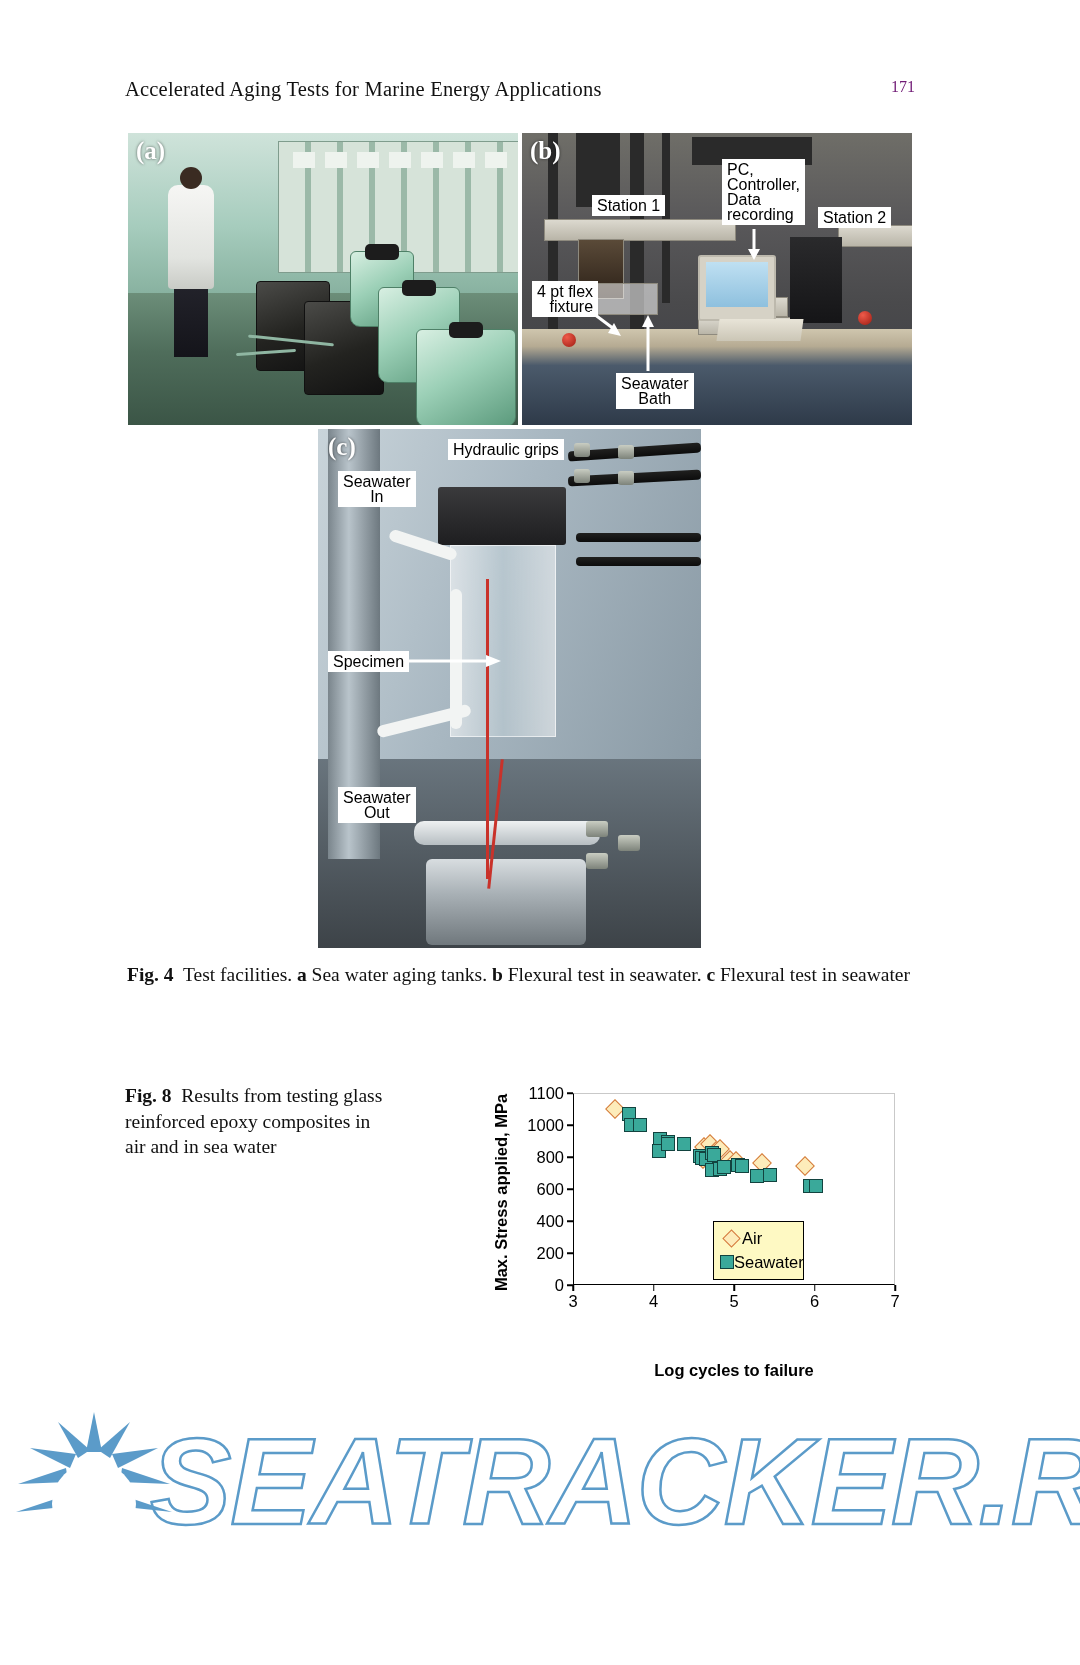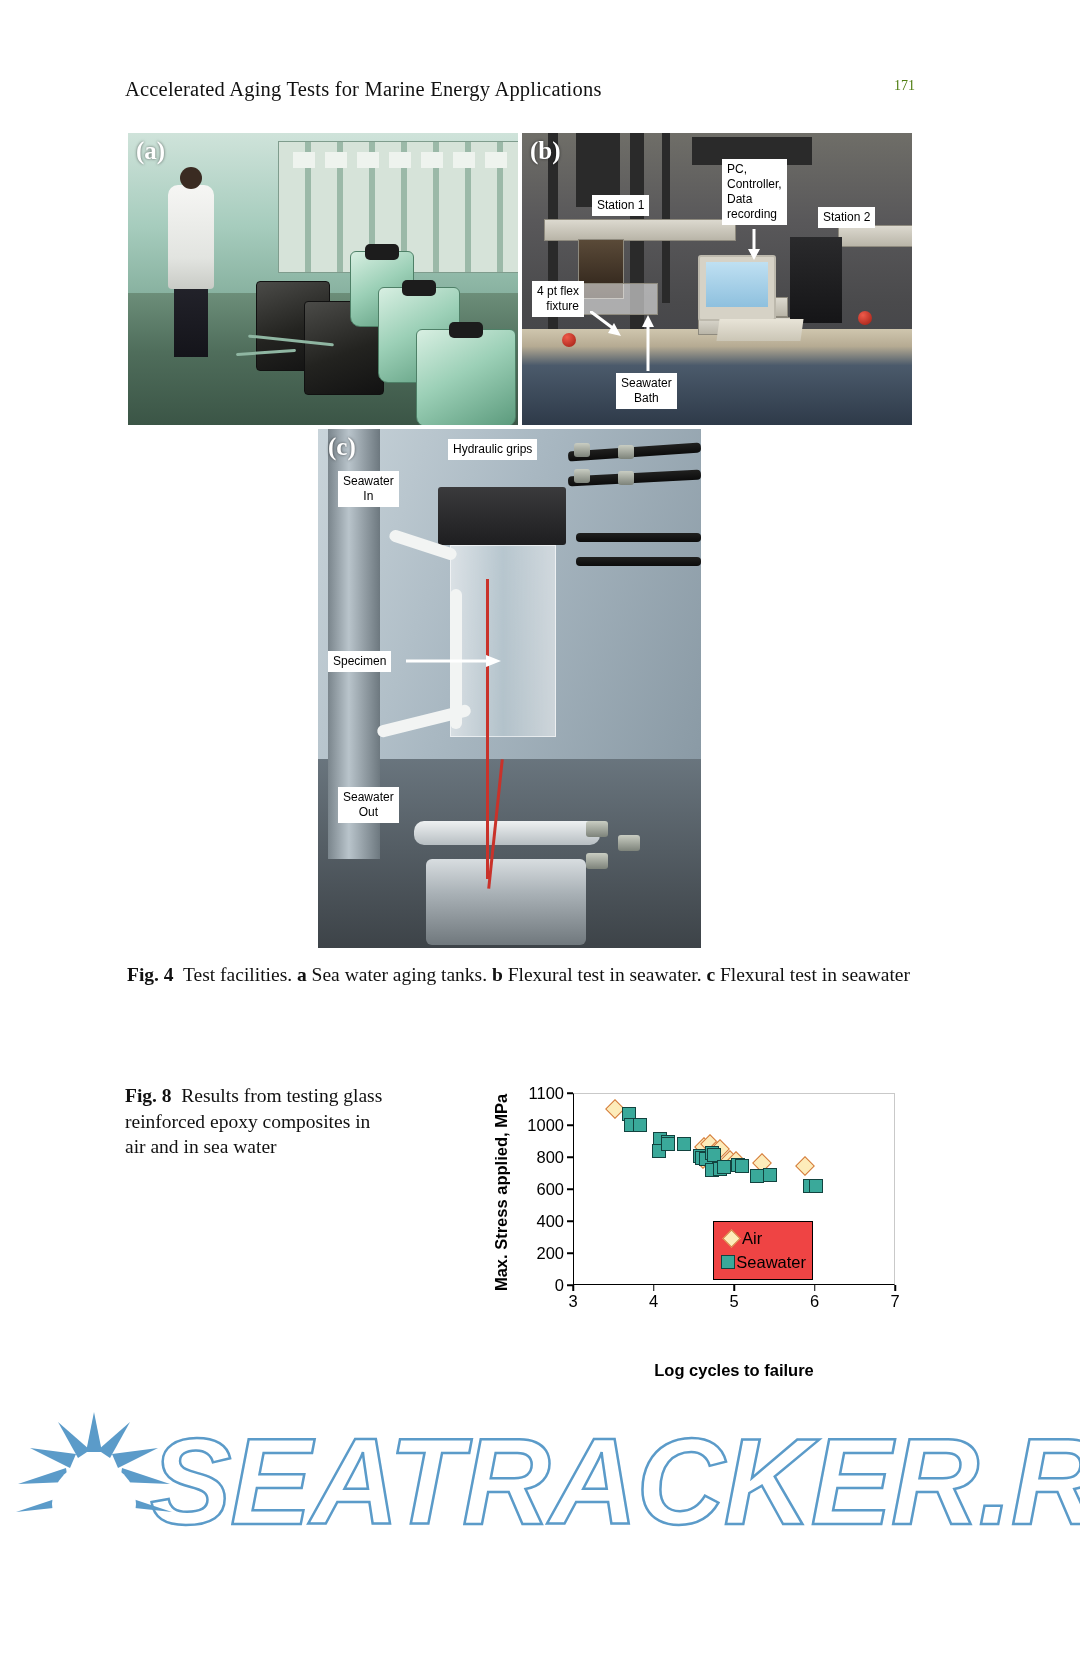--- a/index.html
+++ b/index.html
@@ -9,21 +9,21 @@
   }
   
   #running-head{
     position:absolute;left:125px;top:78px;width:790px;height:28px;
   }
   #running-head .rh-title{
     position:absolute;left:0;top:0;font-size:20.5px;letter-spacing:.2px;color:#111;
     font-family:"Liberation Serif", serif;white-space:nowrap;
   }
   #running-head .rh-page{
-    position:absolute;right:0;top:0;font-size:14px;color:#4d7c0f;
+    position:absolute;right:0;top:0;font-size:16px;color:#701a75;
     font-family:"Liberation Serif", serif;
   }
 
   
   #fig4{position:absolute;left:128px;top:133px;width:784px;height:815px;}
 
   .photo{position:absolute;overflow:hidden;}
 
   
   #panel-a{left:0;top:0;width:390px;height:292px;
@@ -94,21 +94,21 @@
   #panel-c .hydline{position:absolute;background:linear-gradient(180deg,#20201f,#0c0c0c);border-radius:4px;}
   #panel-c .fitting{position:absolute;width:16px;height:14px;border-radius:3px;
     background:linear-gradient(180deg,#c9cdc2,#7d837a);}
 
   
   .panel-letter{position:absolute;font-family:"Liberation Serif", serif;font-weight:bold;
     font-size:25px;color:#ffffff;text-shadow:0 0 3px rgba(0,0,0,.6);}
 
   
   .callout{position:absolute;background:#ffffff;color:#000;
-    font-family:"Liberation Sans", sans-serif;font-size:12px;line-height:15px;
+    font-family:"Liberation Sans", sans-serif;font-size:16px;line-height:15px;
     padding:3px 5px;white-space:pre;}
   .callout.center{text-align:center;}
   .arrow{position:absolute;}
 
   
   #fig4-caption{position:absolute;left:127px;top:962px;width:786px;
     font-family:"Liberation Serif", serif;font-size:19.5px;line-height:26px;color:#111;
     text-align:justify;}
   #fig4-caption b{font-weight:bold;margin-top:22px;}
 
@@ -137,22 +137,22 @@
     padding-top:7px;white-space:nowrap;}
   .xtick-mark{position:absolute;bottom:0;width:1.5px;height:6px;background:#000;transform:translateX(-50%);}
   #chart-xlabel{position:absolute;left:78px;top:228px;width:322px;text-align:center;
     font-family:"Liberation Sans", sans-serif;font-weight:bold;font-size:16.5px;color:#000;margin-top:48px;}
 
   .pt{position:absolute;transform:translate(-50%,-50%);}
   .pt.sq{width:12px;height:12px;background:#3aa99a;border:1.4px solid #12433f;}
   .pt.di{width:12px;height:12px;background:#fdecba;border:1.4px solid #d4793c;
     transform:translate(-50%,-50%) rotate(45deg);}
 
-  #legend{position:absolute;left:140px;top:128px;width:100px;
-    border:1.4px solid #000;background:#ef4444;padding:4px 6px 5px 6px;box-sizing:border-box;}
+  #legend{position:absolute;left:140px;top:128px;width:91px;
+    border:1.4px solid #000;background:#fef9c3;padding:4px 6px 5px 6px;box-sizing:border-box;}
   #legend .lrow{display:flex;align-items:center;height:24px;}
   #legend .lkey{width:22px;display:flex;align-items:center;justify-content:center;}
   #legend .ltext{font-family:"Liberation Sans", sans-serif;font-size:16.5px;color:#000;}
   .keysq{width:12px;height:12px;background:#3aa99a;border:1.4px solid #12433f;}
   .keydi{width:11px;height:11px;background:#fdecba;border:1.4px solid #d4793c;transform:rotate(45deg);}
 
   
   #watermark{position:absolute;left:0;top:1390px;width:1080px;height:230px;}
   #wm-text{position:absolute;left:150px;top:22px;
     font-family:"Liberation Sans", sans-serif;font-weight:bold;font-style:italic;

